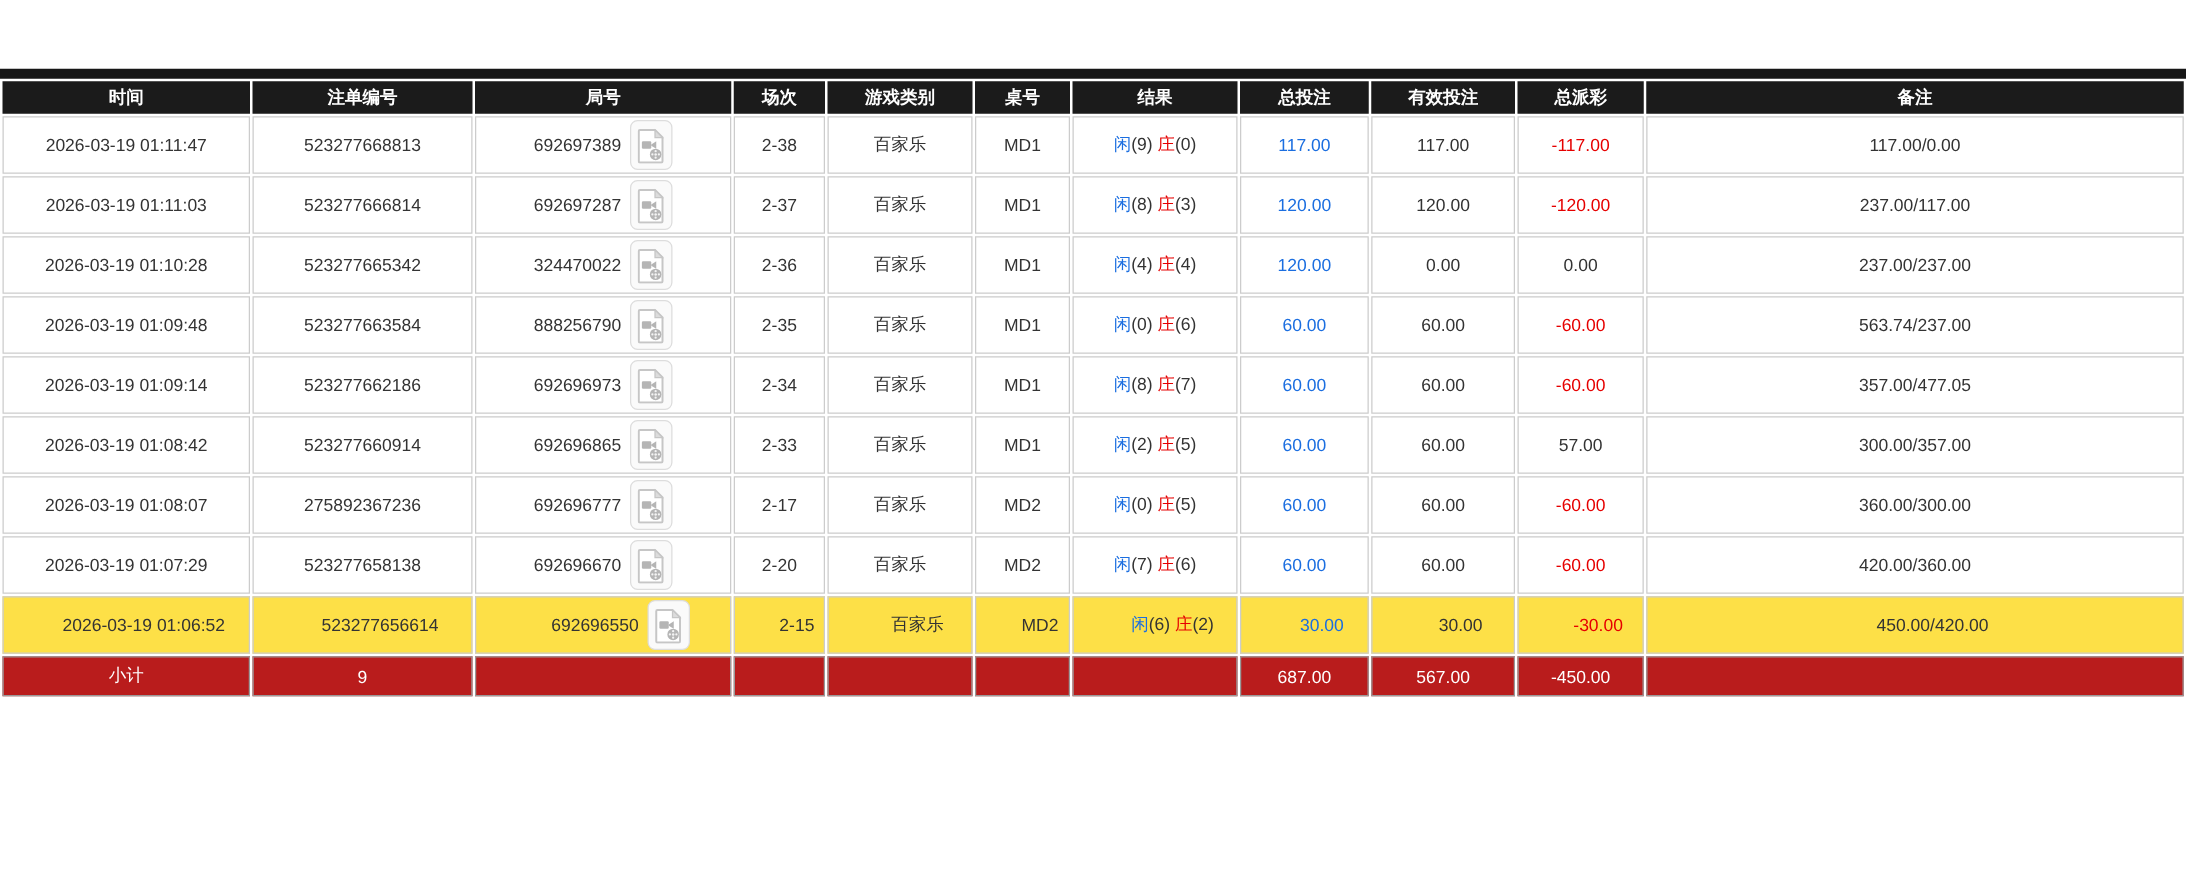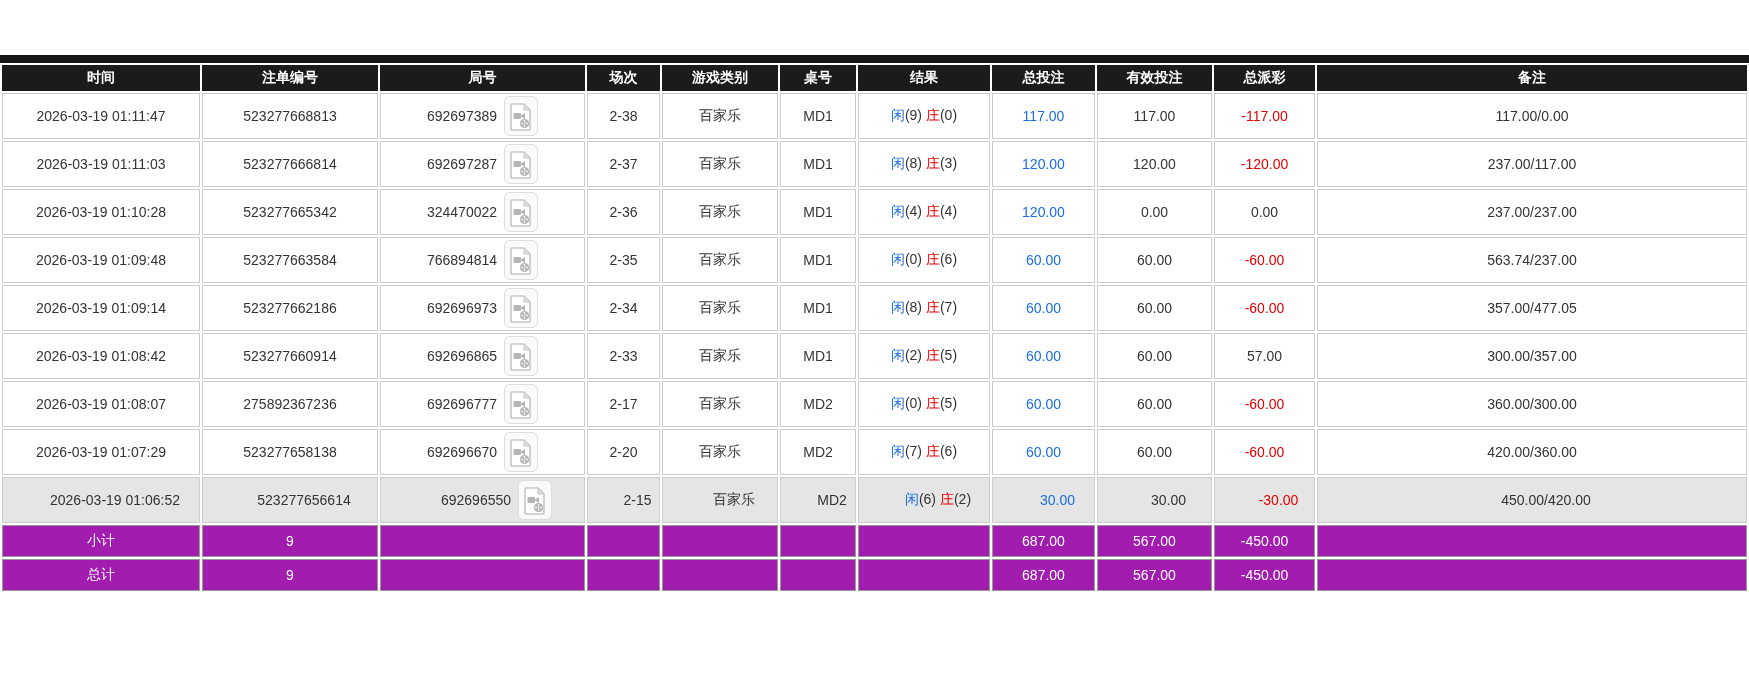--- a/index.html
+++ b/index.html
@@ -25,23 +25,23 @@
   }
   table.records td {
     background: #ffffff;
     border: 1px solid #cccccc;
     text-align: center;
     height: 44px;
     padding: 0 4px;
     overflow: hidden;
     white-space: nowrap;
   }
-  tr.highlight td { background: #e5e5e5; padding-left: 32px; }
+  tr.highlight td { background: #fde047; padding-left: 32px; }
   tr.footer td {
-    background: #a21caf;
+    background: #b91c1c;
     border: 1px solid #999999;
     color: #ffffff;
     height: 30px;
   }
   .blue { color: #1b6ee0; }
   .red  { color: #e60000; }
   .col-time { width: 198px; }
   .col-bet_id { width: 176px; }
   .col-round_id { width: 205px; }
   .col-session { width: 73px; }
@@ -171,21 +171,21 @@
           <td>MD1</td>
           <td><span class="blue">闲</span><span>(4)</span> <span class="red">庄</span><span>(4)</span></td>
           <td class="blue">120.00</td>
           <td>0.00</td>
           <td>0.00</td>
           <td>237.00/237.00</td>
         </tr>
         <tr>
           <td>2026-03-19 01:09:48</td>
           <td>523277663584</td>
-          <td><span class="round-num">766894814</span><button class="video-btn"><svg width="22" height="28" viewBox="0 0 22 28">
+          <td><span class="round-num">888256790</span><button class="video-btn"><svg width="22" height="28" viewBox="0 0 22 28">
                 <path d="M2 1 h12 l6 6 v19 a1 1 0 0 1 -1 1 h-17 a1 1 0 0 1 -1 -1 v-24 a1 1 0 0 1 1 -1 z" fill="#ffffff" stroke="#c6c6c6" stroke-width="1.6"></path>
                 <path d="M14 1 l6 6 h-6 z" fill="#dcdcdc" stroke="#c6c6c6" stroke-width="1"></path>
                 <rect x="3.5" y="10" width="7.5" height="6" rx="1" fill="#b5b5b5"></rect>
                 <polygon points="11,12.5 15,10 15,16 11,13.5" fill="#b5b5b5"></polygon>
                 <circle cx="14.5" cy="20.5" r="4.6" fill="#b5b5b5"></circle>
                 <circle cx="14.5" cy="20.5" r="1" fill="#f4f4f4"></circle>
                 <circle cx="14.5" cy="17.9" r="0.9" fill="#f4f4f4"></circle>
                 <circle cx="14.5" cy="23.1" r="0.9" fill="#f4f4f4"></circle>
                 <circle cx="11.9" cy="20.5" r="0.9" fill="#f4f4f4"></circle>
                 <circle cx="17.1" cy="20.5" r="0.9" fill="#f4f4f4"></circle>
@@ -325,28 +325,15 @@
           <td></td>
           <td></td>
           <td></td>
           <td></td>
           <td></td>
           <td>687.00</td>
           <td>567.00</td>
           <td class="red">-450.00</td>
           <td></td>
         </tr>
-        <tr class="footer">
-          <td>总计</td>
-          <td>9</td>
-          <td></td>
-          <td></td>
-          <td></td>
-          <td></td>
-          <td></td>
-          <td>687.00</td>
-          <td>567.00</td>
-          <td class="red">-450.00</td>
-          <td></td>
-        </tr>
       </tbody>
   </table>
 </div>
 
 </body></html>

